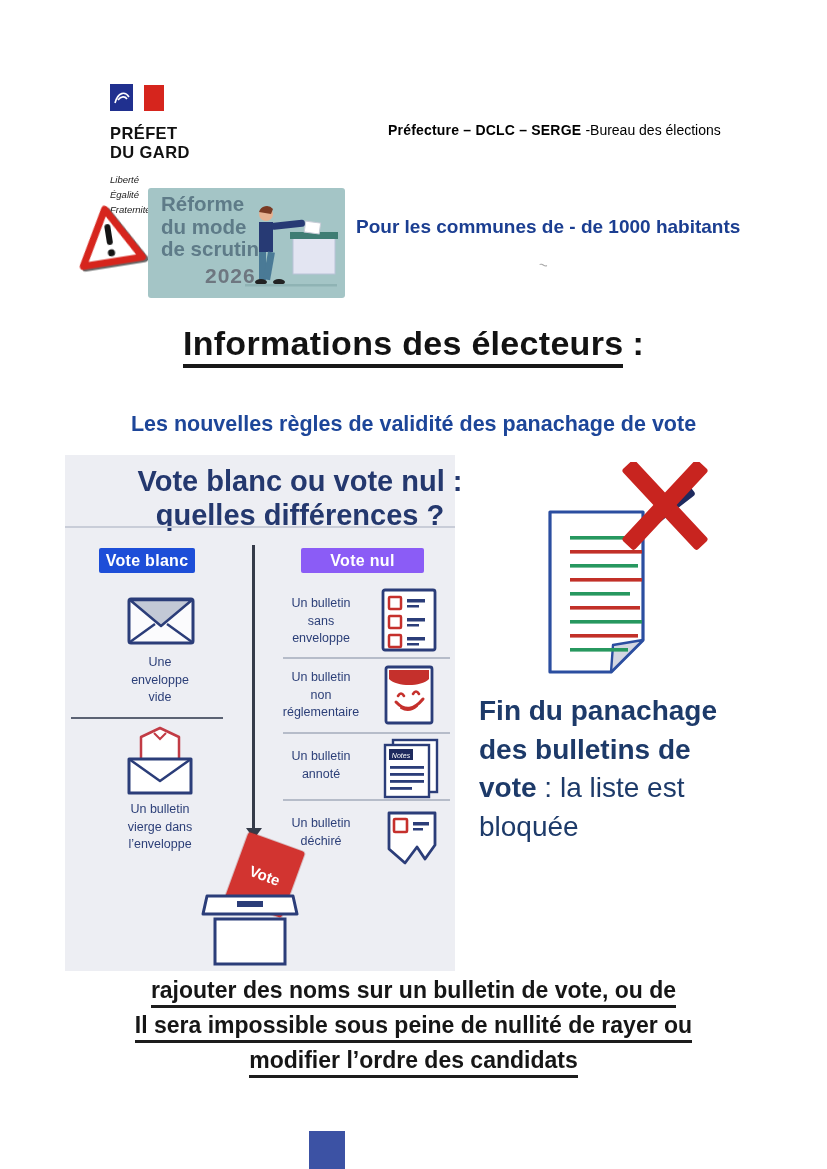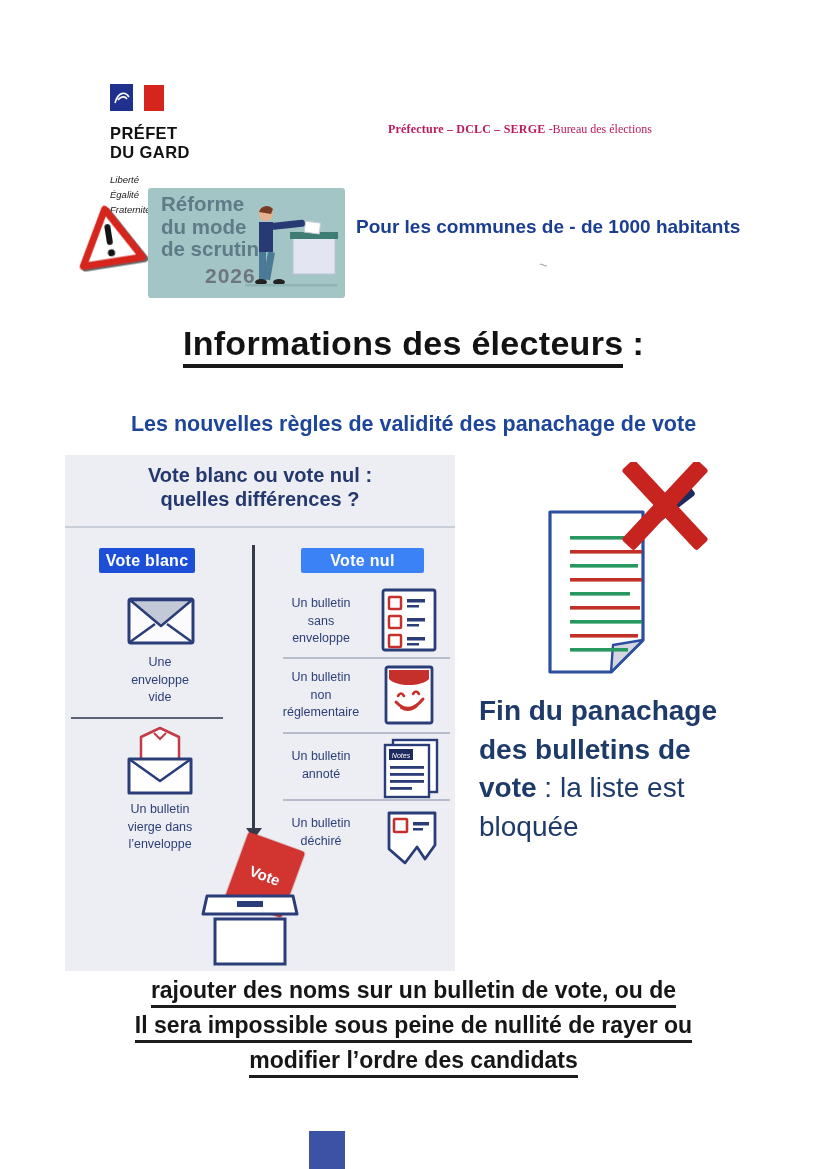--- a/index.html
+++ b/index.html
@@ -8,47 +8,47 @@
   .abs{position:absolute;}
 
   
   .gov-logo{left:110px;top:84px;width:160px;}
   .flag{display:flex;height:27px;width:58px;}
   .flag .fb{width:23px;background:#20308f;position:relative;}
   .flag .fw{width:11px;background:#fff;}
   .flag .fr{width:20px;background:#d6251d;margin-top:1px;}
   .gov-name{font-weight:700;font-size:16.5px;line-height:1.18;letter-spacing:.4px;margin-top:13px;color:#111;}
   .motto{font-style:italic;font-size:9.5px;line-height:1.6;margin-top:9px;color:#222;}
-  .office-line{left:388px;top:122px;width:360px;font-size:12px;color:#be185d;white-space:nowrap;font-family:Liberation Serif, serif;}
+  .office-line{left:388px;top:122px;width:360px;font-size:14px;color:#000000;white-space:nowrap;}
   .office-line .b{font-weight:700;letter-spacing:.2px;}
 
   
   .warn{left:74px;top:204px;width:70px;height:66px;transform:rotate(-9deg);}
   .reform-card{left:148px;top:188px;width:197px;height:110px;background:#a4c5c6;border-radius:3px;}
   .reform-title{position:absolute;left:13px;top:5px;font-size:20.5px;font-weight:600;line-height:1.1;color:#5e7b88;}
   .reform-year{position:absolute;left:57px;top:76px;font-size:21px;font-weight:600;color:#6e7780;letter-spacing:1px;}
   .reform-illu{position:absolute;right:0;bottom:0;}
   .audience{left:356px;top:216px;width:400px;font-size:19px;font-weight:700;color:#1b3e91;}
   .scan-mark{left:539px;top:256px;color:#aaa;font-size:15px;transform:rotate(12deg);}
 
   
   .title-row{left:0;top:324px;width:827px;text-align:center;font-size:34px;font-weight:700;color:#131313;letter-spacing:.3px;}
   .title-row .u{border-bottom:4px solid #181818;padding-bottom:2px;}
   .title-row .colon{margin-left:9px;}
   .subtitle{left:0;top:412px;width:827px;text-align:center;font-size:21.5px;font-weight:600;color:#1d4699;}
 
   
   .panel{left:65px;top:455px;width:390px;height:516px;background:#edeef3;}
   .panel-head{position:absolute;left:0;top:9px;width:100%;text-align:center;
-              font-size:20px;font-weight:700;color:#24386e;line-height:1.18;}
+              font-size:29px;font-weight:700;color:#24386e;line-height:1.18;padding-left:40px;}
   .panel-hr{position:absolute;left:0;top:71px;width:100%;height:2px;background:#c9cdd8;}
   .badge{position:absolute;height:25px;display:flex;align-items:center;justify-content:center;
          color:#fff;font-size:16px;font-weight:700;border-radius:2px;letter-spacing:.3px;}
   .badge-blank{left:34px;top:93px;width:96px;background:#1d4ed8;}
-  .badge-null{left:236px;top:93px;width:123px;background:#3b82f6;}
+  .badge-null{left:236px;top:93px;width:123px;background:#8b5cf6;}
   .vline{position:absolute;left:187px;top:90px;width:3px;height:283px;background:#353b49;}
   .varrow{position:absolute;left:181px;top:373px;width:0;height:0;
           border-left:8px solid transparent;border-right:8px solid transparent;border-top:11px solid #353b49;}
   .item-label{position:absolute;text-align:center;font-size:12.5px;font-weight:400;color:#2c3f78;line-height:1.4;}
   .lhr{position:absolute;left:6px;width:152px;height:2px;background:#5b6273;}
   .rhr{position:absolute;left:218px;width:167px;height:2px;background:#b6bcc9;}
   .vote-card{position:absolute;left:170px;top:385px;width:60px;height:70px;background:#d23430;border-radius:3px;
              transform:rotate(20deg);display:flex;align-items:center;justify-content:center;
              color:#fff;font-size:15px;font-weight:700;box-shadow:0 0 0 1px rgba(150,30,30,.25);}
 

